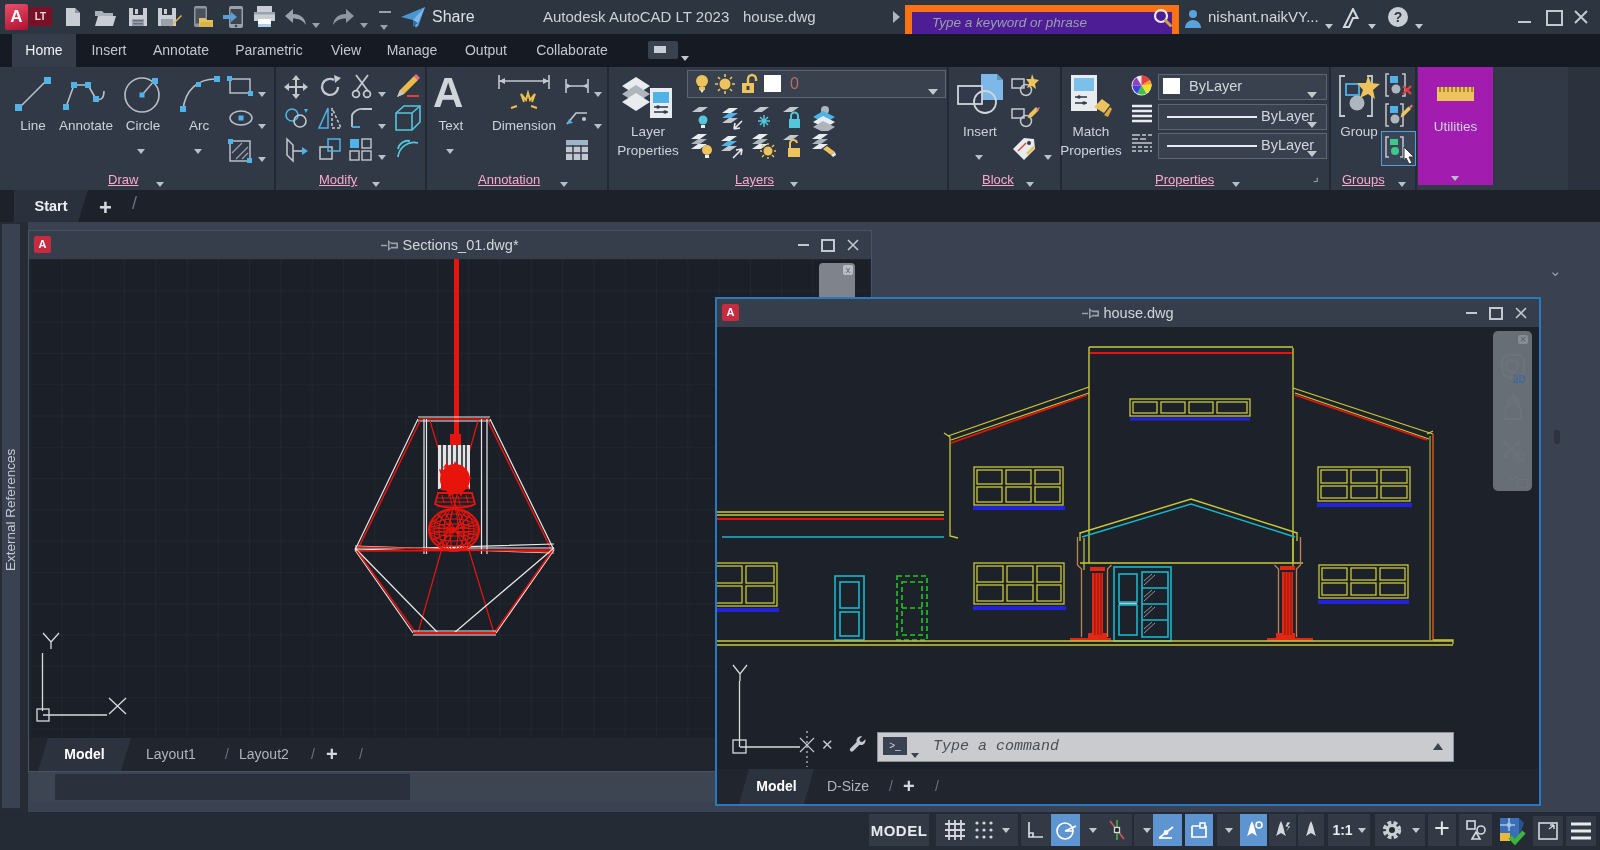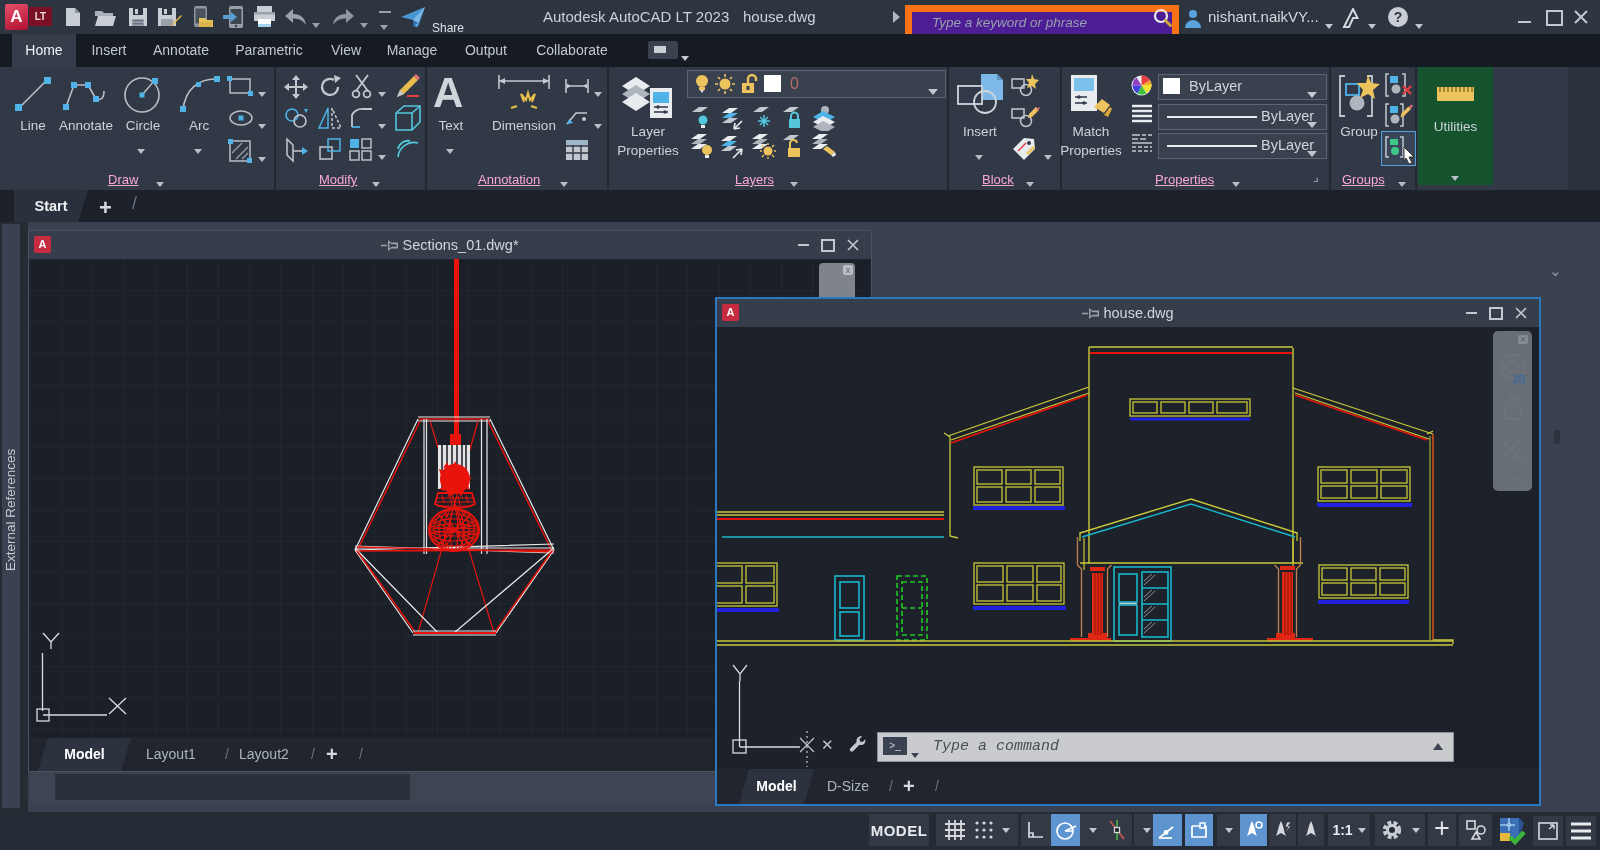--- a/index.html
+++ b/index.html
@@ -14,21 +14,21 @@
      color:#98a0ab;font-size:13.5px;font-style:italic;line-height:22px;padding-left:20px;}
   
   #menurow{left:0;top:34px;width:1600px;height:33px;background:#161b23;}
   .mtab{position:absolute;top:0;height:33px;line-height:33px;font-size:14px;color:#c2c8cf;text-align:center;}
   .mtab.active{background:#353d4a;color:#f2f4f6;}
   
   #ribbon{left:0;top:67px;width:1600px;height:123px;background:#313947;}
   .pdiv{position:absolute;top:0;width:2px;height:123px;background:#232833;}
   .plabel{position:absolute;bottom:3px;font-size:13px;color:#f9a8d4;white-space:nowrap;text-decoration:underline;}
   .rlabel{font-size:13.5px;color:#ced3da;text-align:center;}
-  .panelbox{position:absolute;background:#14532d;text-decoration:underline;}
+  .panelbox{position:absolute;background:#a21caf;text-decoration:underline;}
   
   #startrow{left:0;top:190px;width:1600px;height:47px;background:#1d222a;}
   
   #mdi{left:0;top:222px;width:1600px;height:590px;background:#3a4150;}
   .win{position:absolute;background:#1c212a;}
   .wtitle{position:absolute;left:0;top:0;right:0;height:28px;background:#363e4b;
      text-align:center;font-size:14.5px;color:#d3d7dc;line-height:28px;}
   .acadbadge{position:absolute;width:17px;height:17px;background:#c72b3f;border-radius:2px;
      color:#fff;font-weight:bold;font-size:11px;text-align:center;line-height:17px;}
   .tabsrow{position:absolute;left:0;right:0;bottom:0;height:33px;background:#20252e;font-size:14px;}
@@ -102,21 +102,21 @@
         <path d="M16 1l8 7-8 7v-4.5c-6 0-10 2-13 6.5 1-7 5-11 13-11z" fill="#8f969f"></path>
       </svg>
     <div class="abs" style="left:360px;top:14px;"><div class="caret sm" style="border-top-color:#9aa1aa"></div></div>
     <div class="abs" style="left:379px;top:11px;width:12px;height:2px;background:#9aa1aa"></div>
     <div class="abs" style="left:380px;top:16px;"><div class="caret sm" style="border-top-color:#9aa1aa"></div></div>
     <svg class="abs" style="left:400px;top:6px" width="26" height="24" viewBox="0 0 26 24">
         <path d="M1 11L25 1l-7 20-5-7z" fill="#4a96d2"></path>
         <path d="M13 14l12-13-9 21-3-8z" fill="#7db8e8"></path>
         <path d="M13 14l5 3-5 4z" fill="#2f6da3"></path>
       </svg>
-    <div class="abs" style="left:432px;top:0;height:34px;line-height:34px;font-size:12px;color:#dbe0e5;margin-top:11px;">Share</div>
+    <div class="abs" style="left:432px;top:0;height:34px;line-height:34px;font-size:16px;color:#dbe0e5;">Share</div>
     <div class="abs" id="apptitle">Autodesk AutoCAD LT 2023</div>
     <div class="abs" id="doctitle">house.dwg</div>
     <div class="abs" style="left:893px;top:11px;width:0;height:0;border-top:6px solid transparent;border-bottom:6px solid transparent;border-left:7px solid #aeb5bd;"></div>
     <div class="abs" id="searchbox">Type a keyword or phrase</div>
     <svg class="abs" style="left:1152px;top:7px" width="22" height="22" viewBox="0 0 22 22">
         <circle cx="9" cy="9" r="6" fill="none" stroke="#e8eaec" stroke-width="2.2"></circle>
         <path d="M13.5 13.5l5 5" stroke="#d2a43c" stroke-width="3" stroke-linecap="round"></path>
       </svg>
     <svg class="abs" style="left:1183px;top:8px" width="20" height="20" viewBox="0 0 20 20">
         <circle cx="10" cy="6" r="4" fill="#5aa2dc"></circle>

